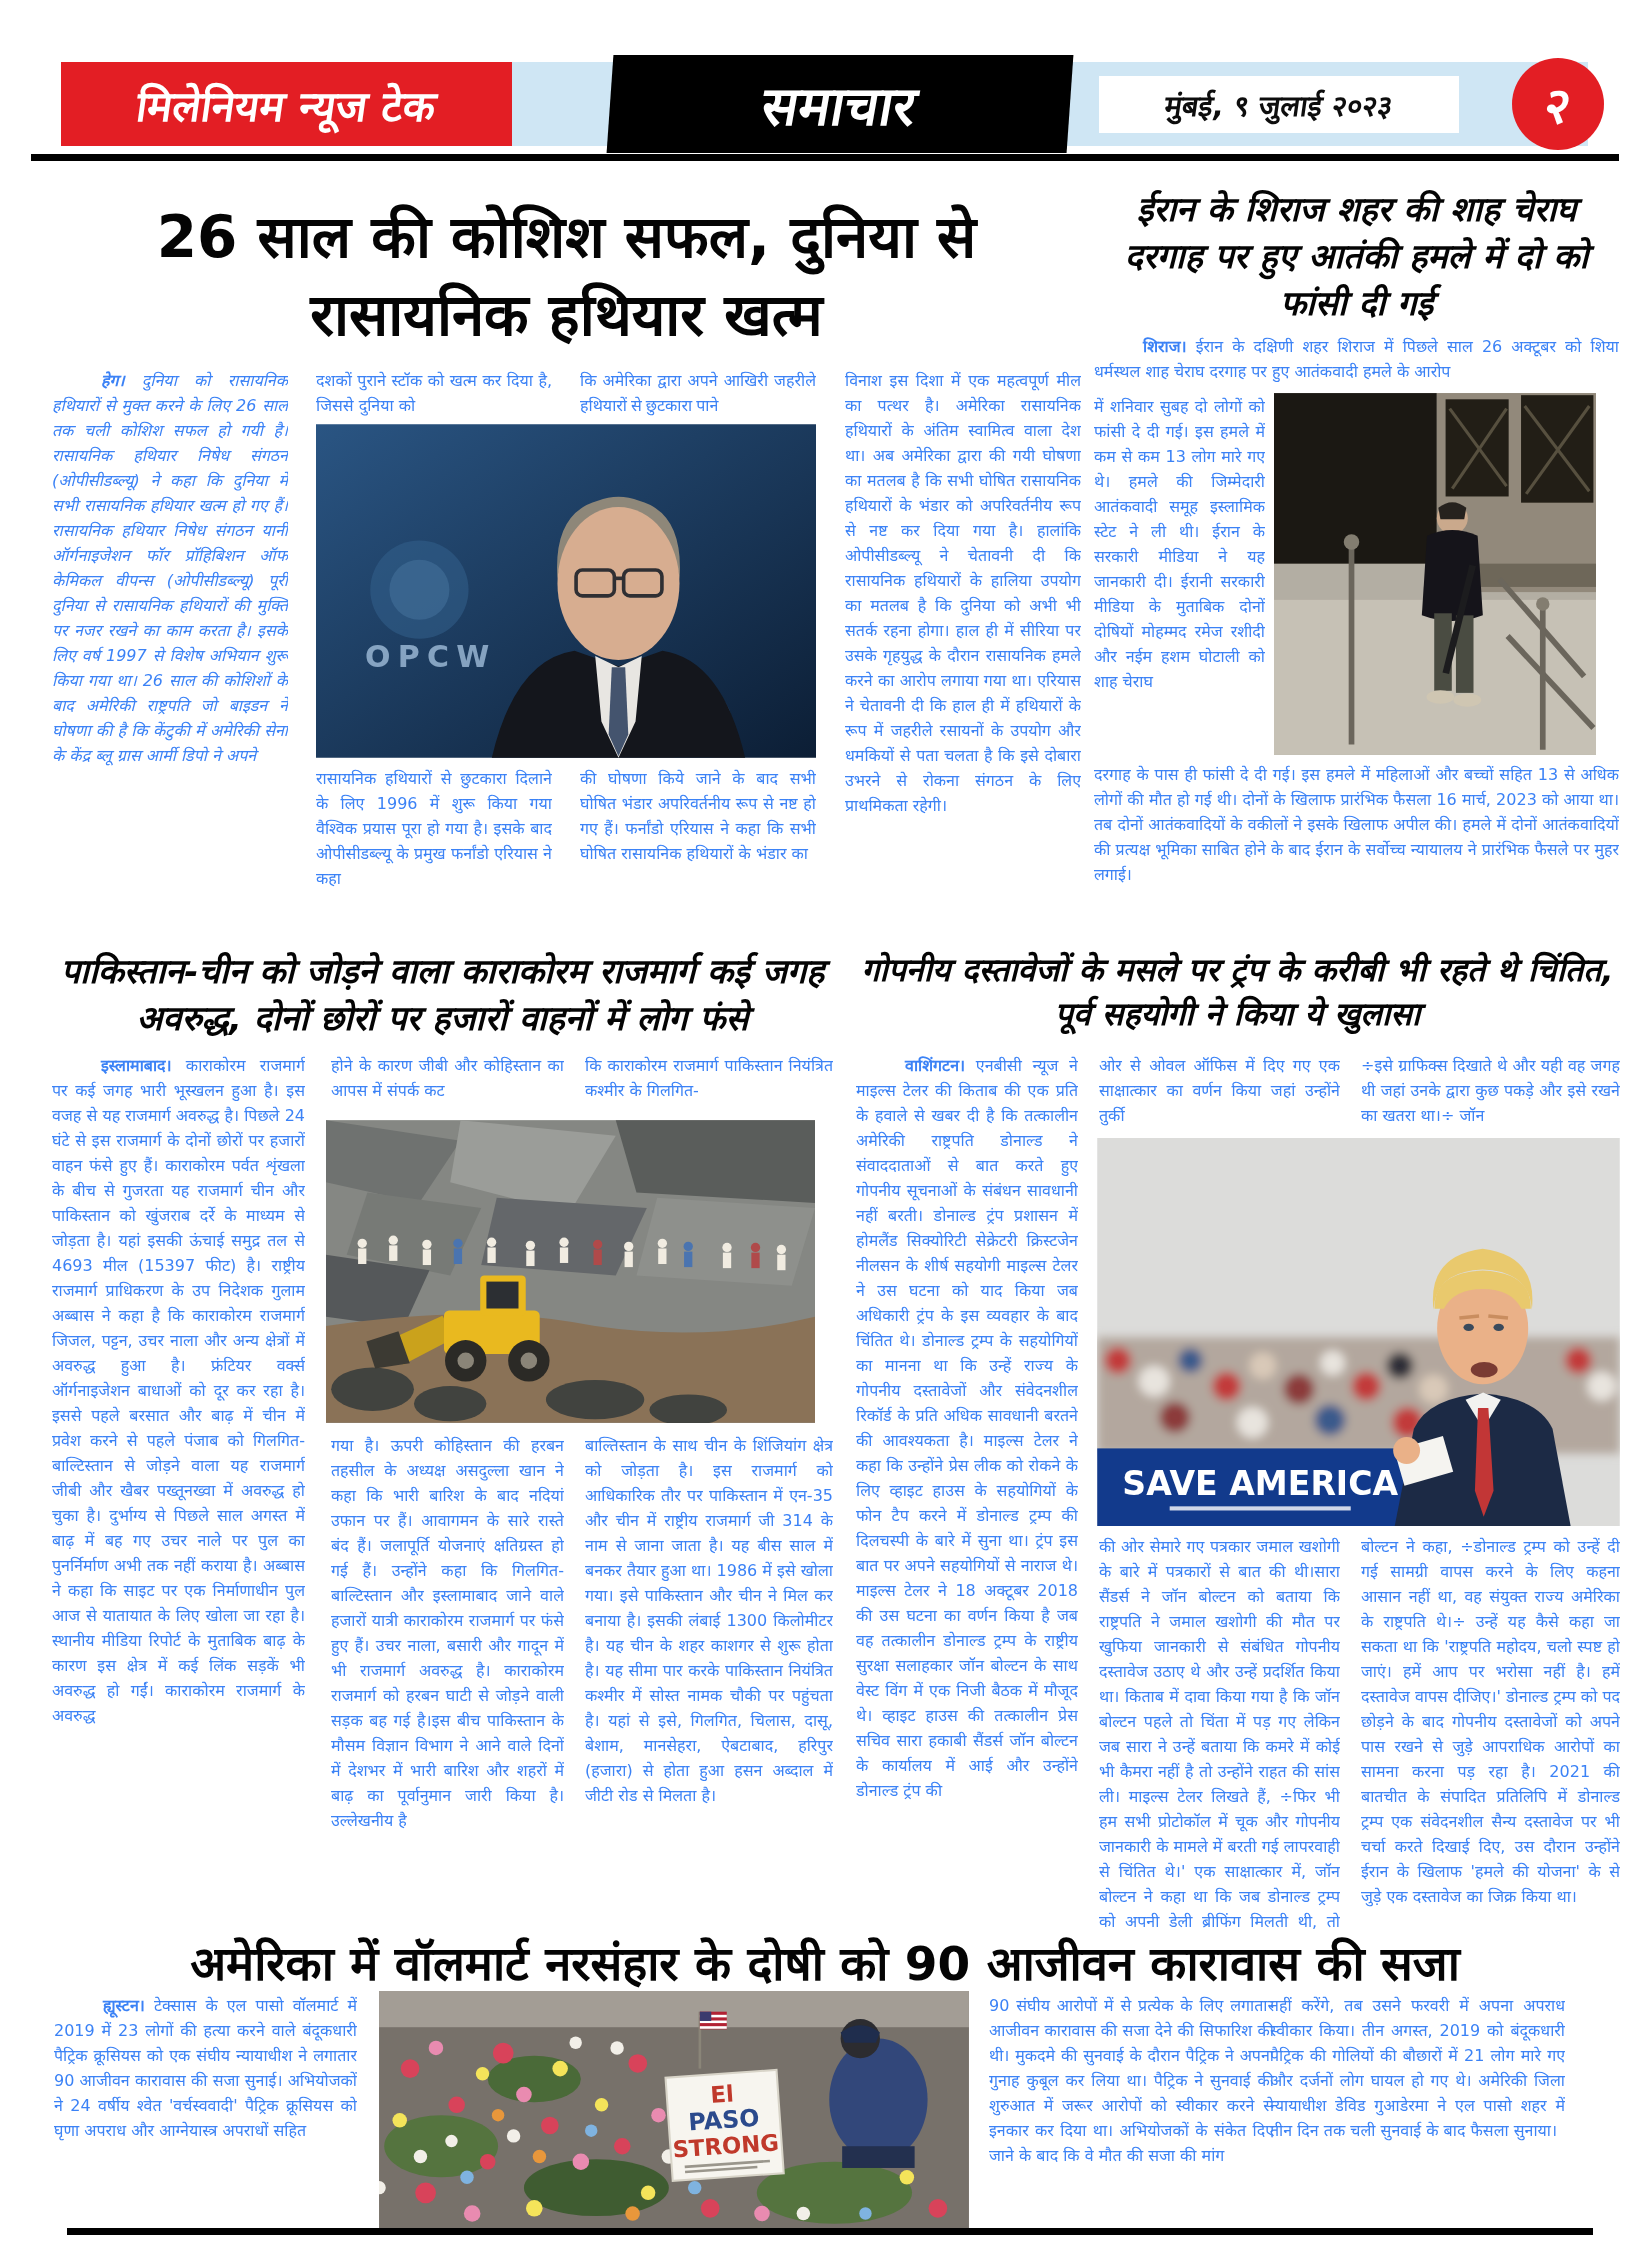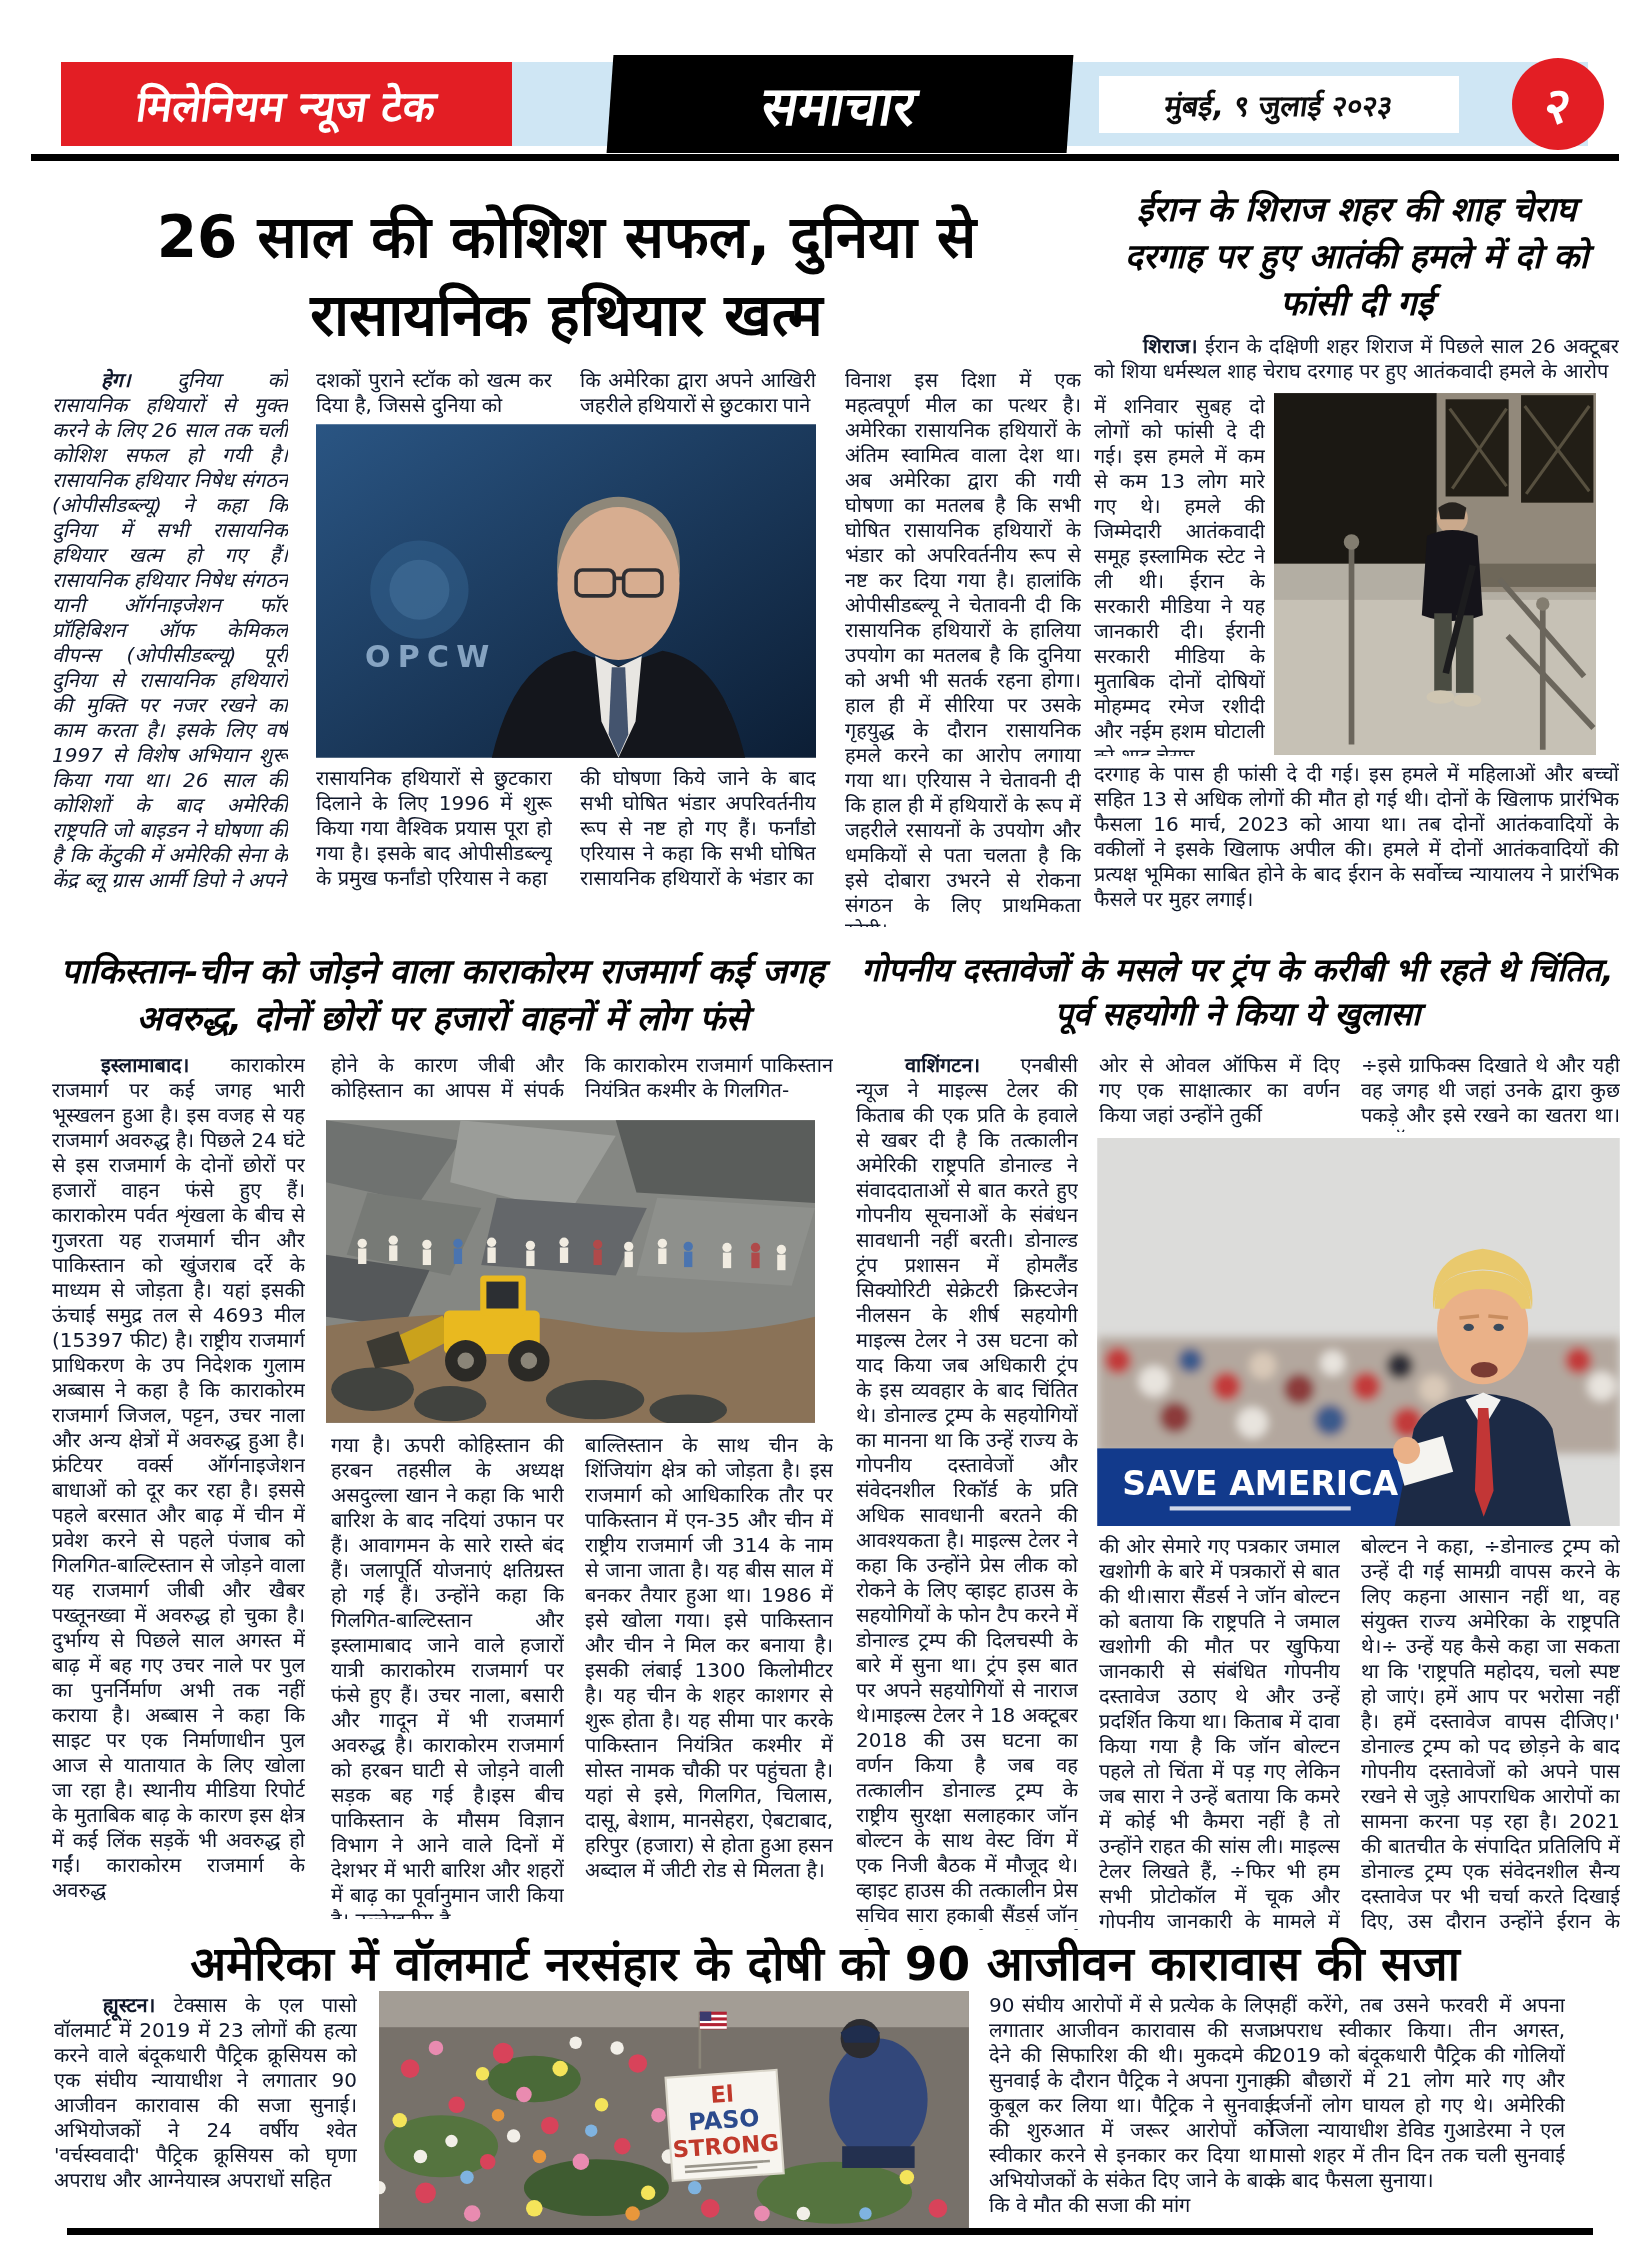--- a/index.html
+++ b/index.html
@@ -2,22 +2,22 @@
 <html style="font-size:8.3px"><head>
 <meta charset="utf-8">
 <style>
   html,body{margin:0;padding:0;}
   body{
     width:1650px;height:2261px;position:relative;background:#ffffff;
     font-family:"DejaVu Sans","Liberation Sans",sans-serif;color:#0d0d0d;
   }
   .abs{position:absolute;}
   .body-text{
-    font-size:20px;line-height:25px;text-align:justify;margin:0;
-    overflow:hidden;color:#0f172a;
+    font-size:16px;line-height:25px;text-align:justify;margin:0;
+    overflow:hidden;color:#3b82f6;
   }
   .body-text b{font-weight:800;}
   .indent{text-indent:49px;}
   .headline{font-weight:800;text-align:center;color:#040404;margin:0;}
   .hl-main{font-size:58px;line-height:1.34;}
   .hl-sub{font-size:34px;line-height:1.38;font-style:italic;}
   .hl-banner{font-size:47px;line-height:1.2;white-space:nowrap;}
   .rule{background:#000000;}
   .masthead-band{background:#cfe6f4;}
   .logo-box{background:#e31e24;display:flex;align-items:center;justify-content:center;}

